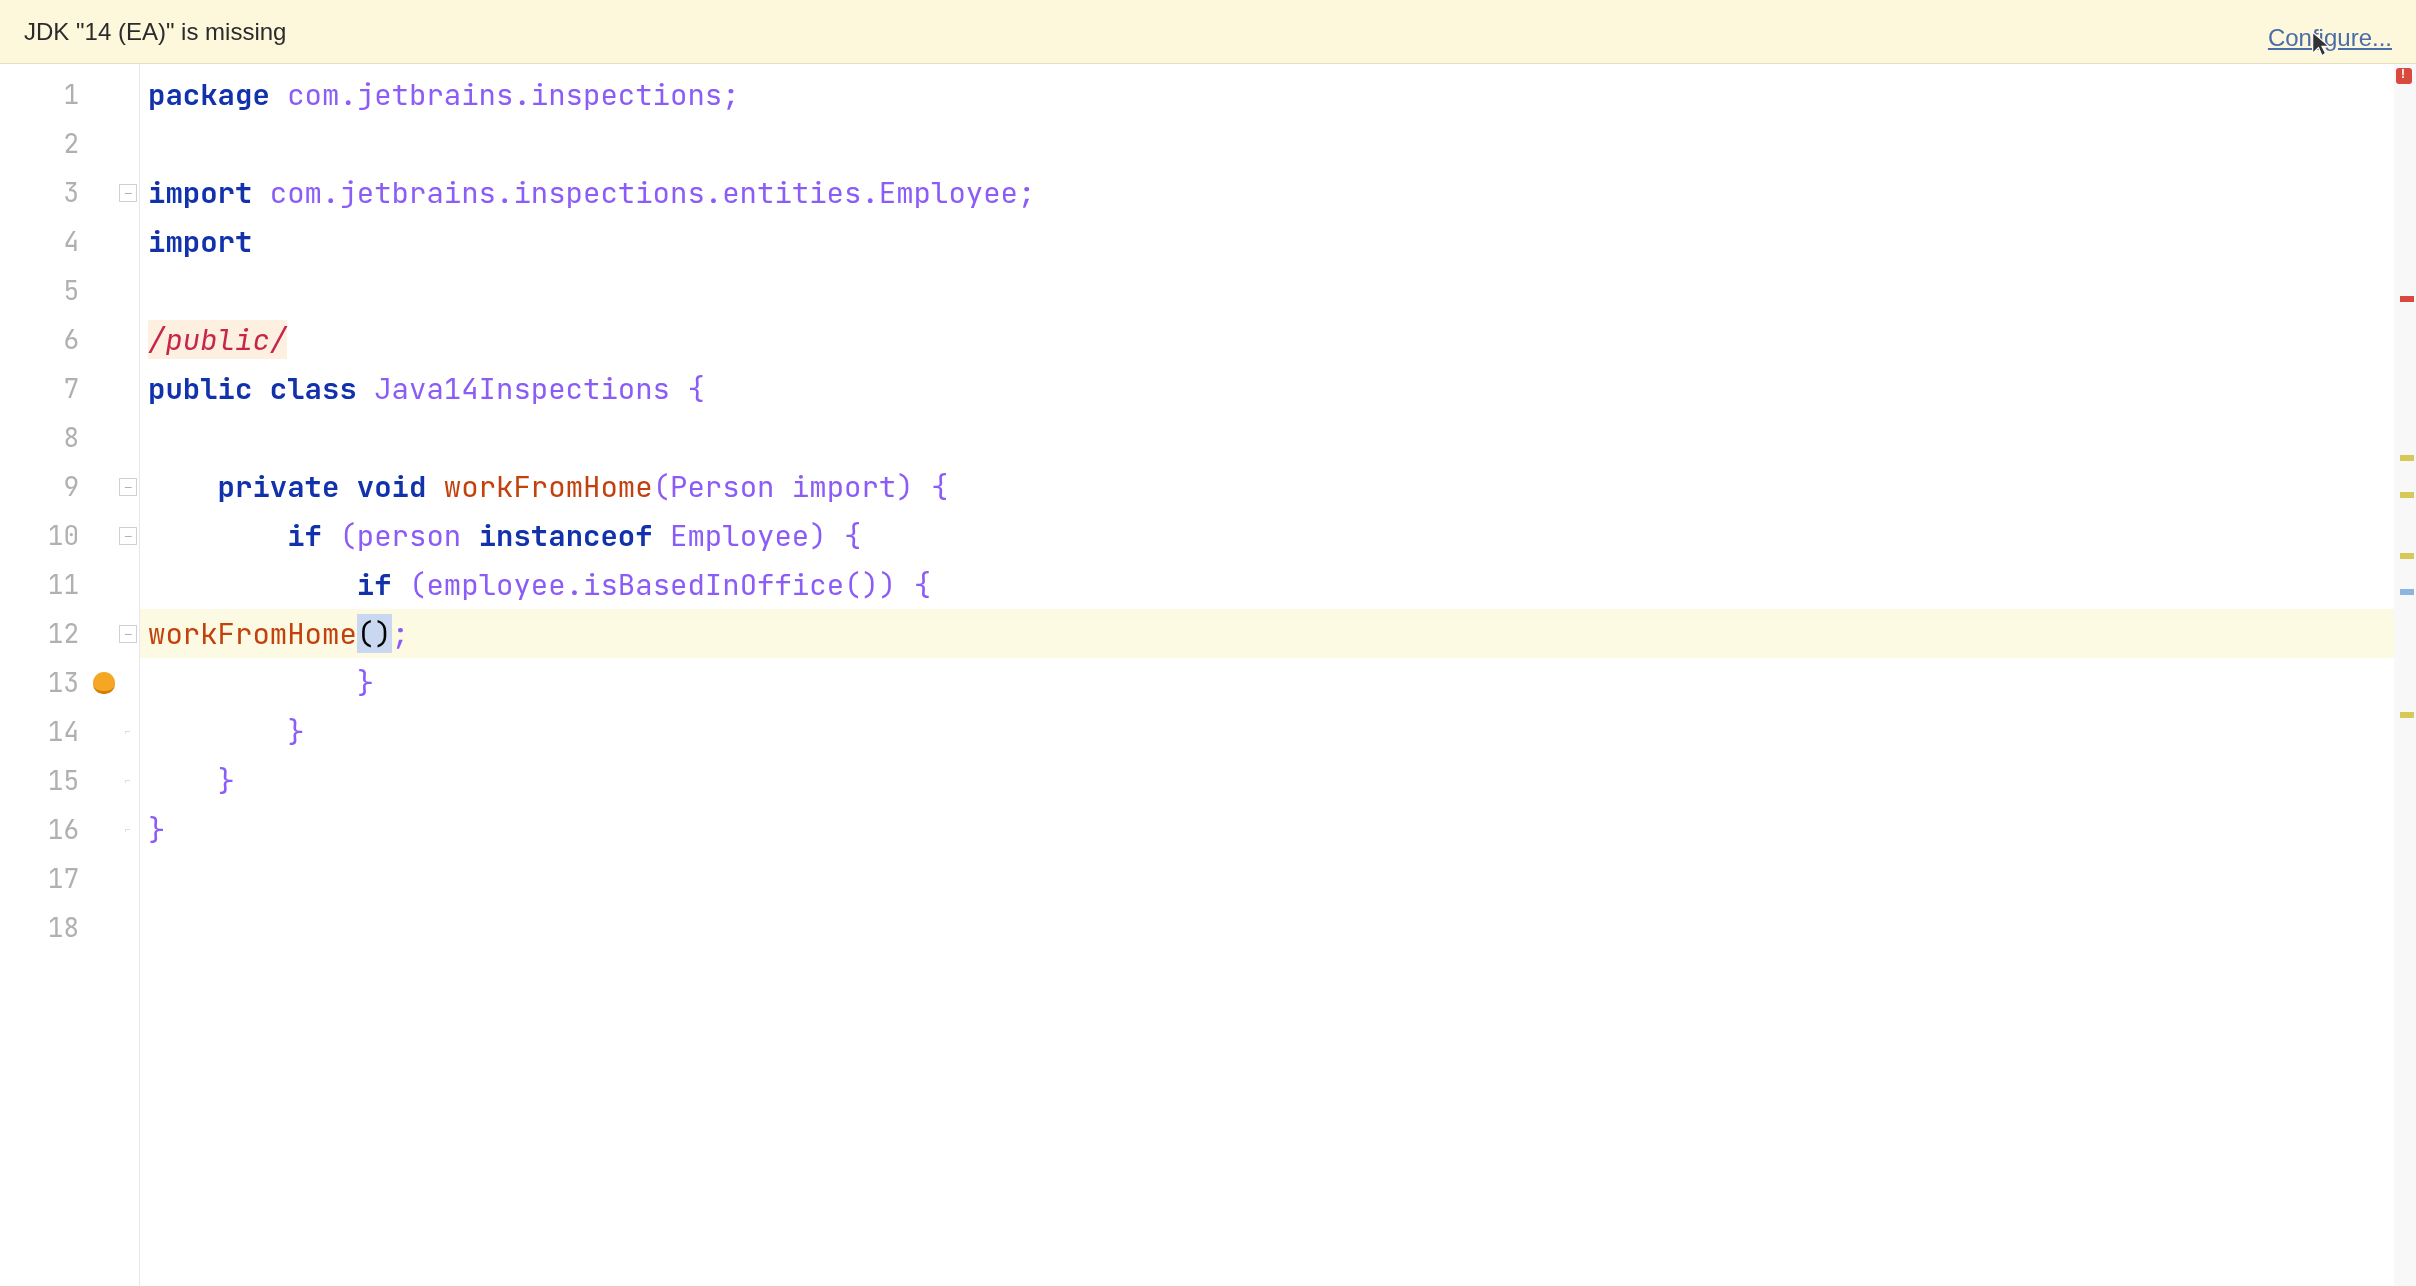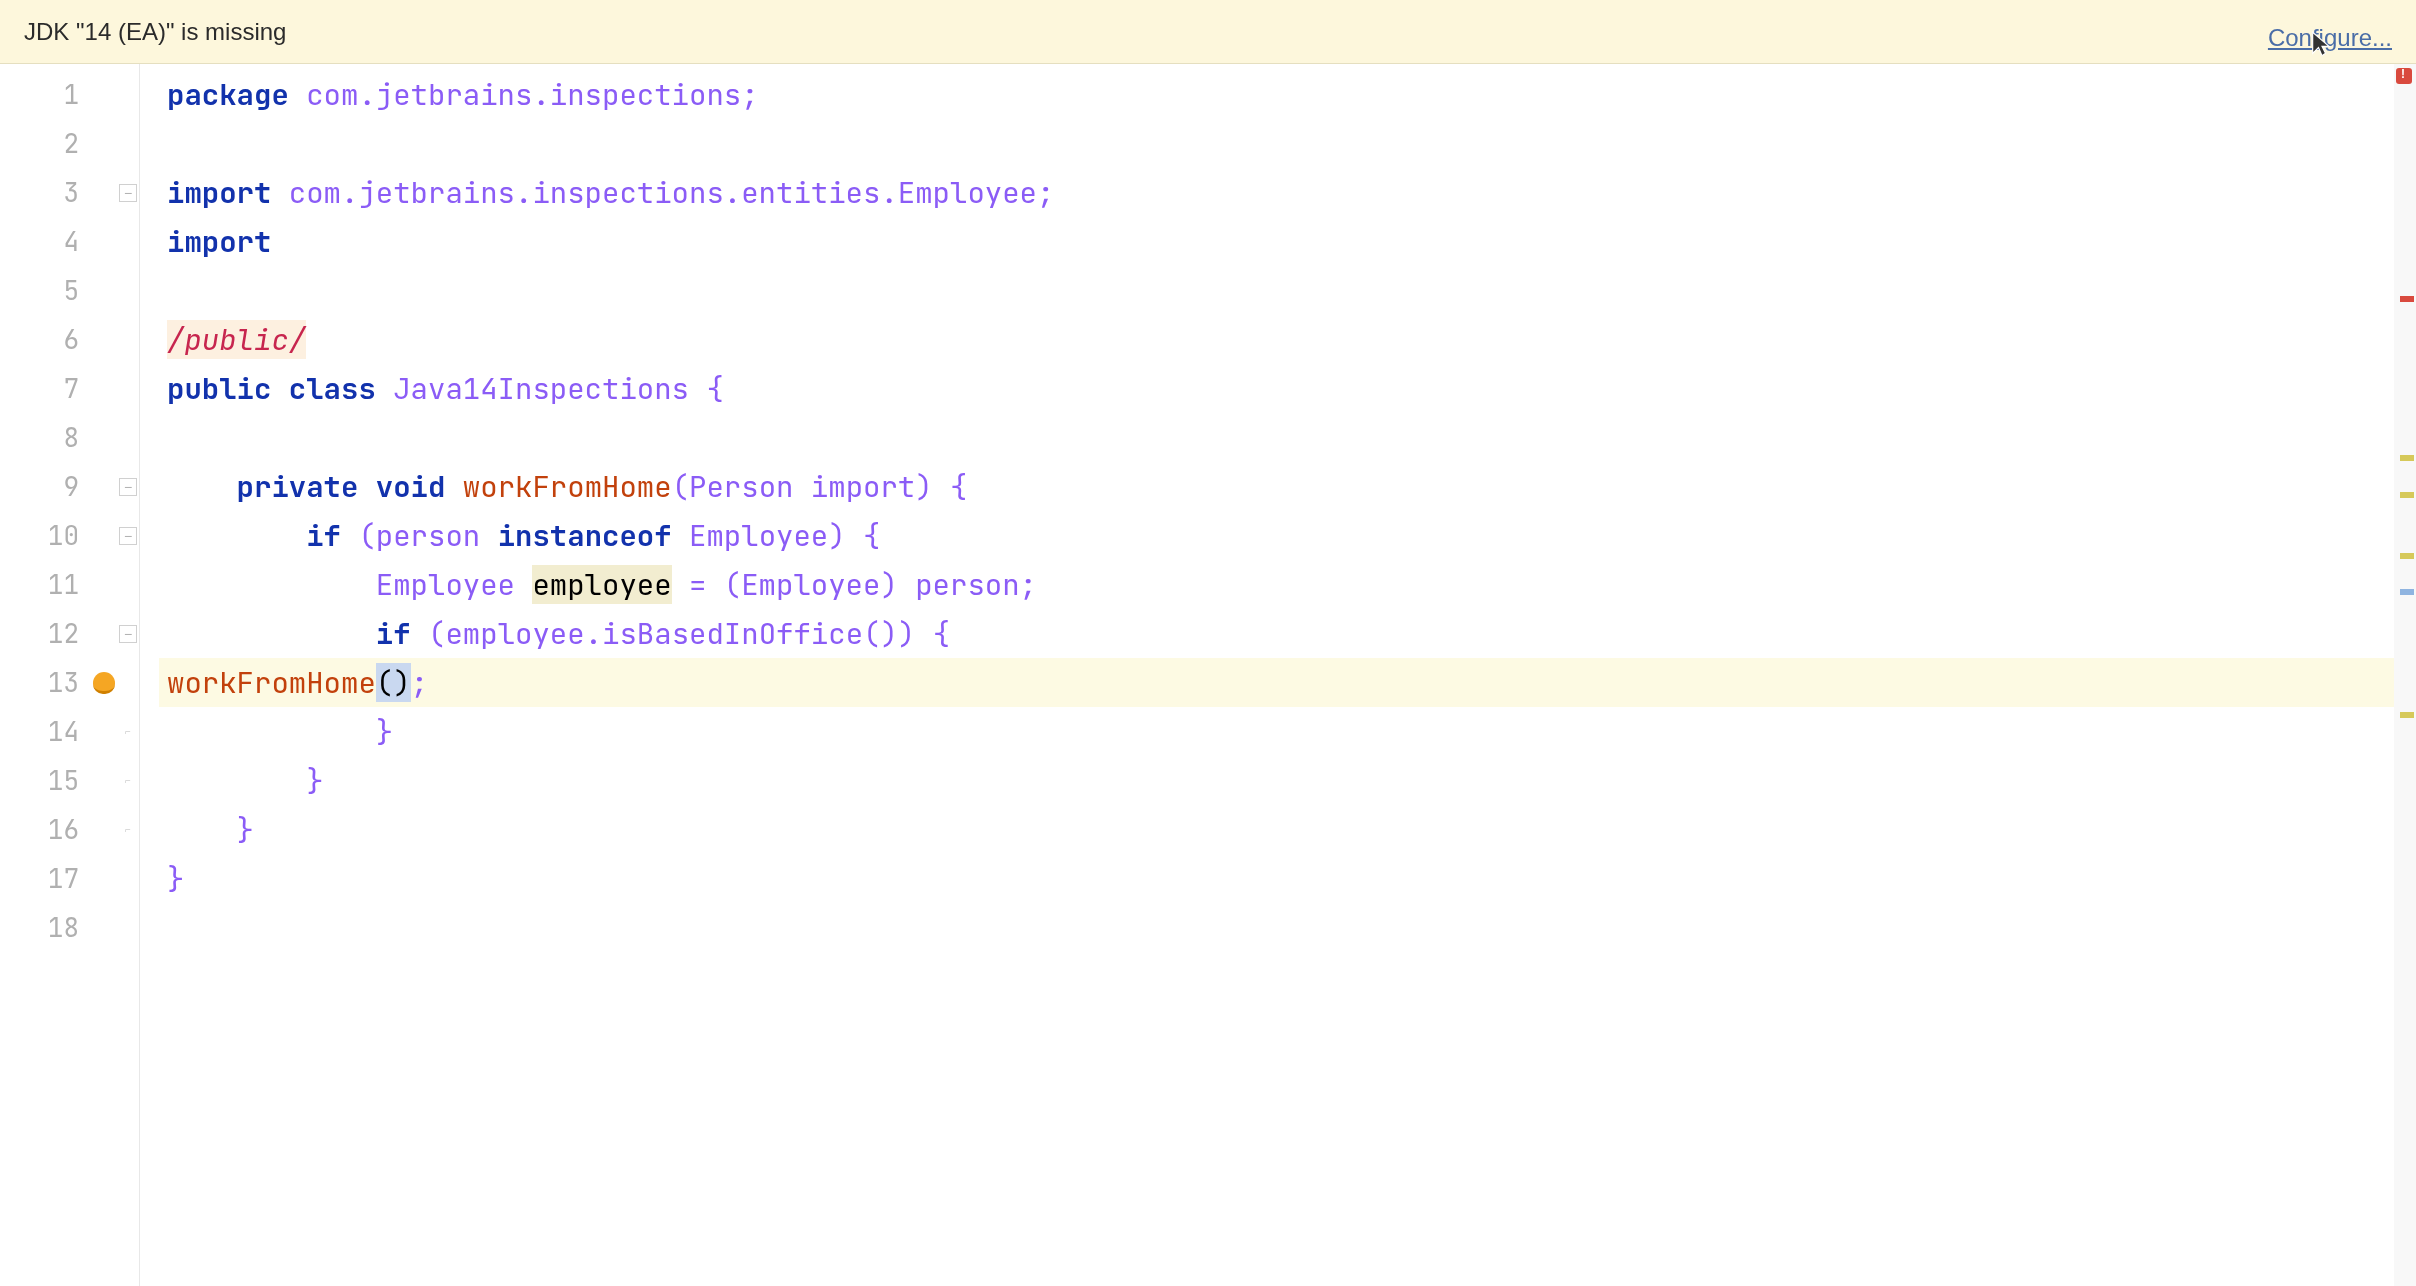--- a/index.html
+++ b/index.html
@@ -96,21 +96,20 @@
   font-size: 29px;
   padding-top: 6px;
   position: relative;
 }
 .code-line {
   height: 49px;
   display: flex;
   align-items: center;
   white-space: pre;
   padding-left: 8px;
-  margin-left: 19px;
 }
 .code-line.highlight {
   background: #fdfae3;
 }
 .kw { color: #1232ac; font-weight: 600; }
 .txt { color: #8b5cf6; }
 .err { color: #c7254e; background: #fdf0e0; font-style: italic; }
 .grey { color: #c2410c; }
 .hl-var { background: #f2edd0; }
 .hl-paren { background: #c9d8f0; }
@@ -222,21 +221,20 @@
       <div class="code-line"><span class="kw">package</span><span class="txt"> com.jetbrains.inspections;</span></div>
       <div class="code-line"></div>
       <div class="code-line"><span class="kw">import</span><span class="txt"> com.jetbrains.inspections.entities.Employee;</span></div>
       <div class="code-line"><span class="kw">import</span></div>
       <div class="code-line"></div>
       <div class="code-line"><span class="err">/public/</span></div>
       <div class="code-line"><span class="kw">public class</span><span class="txt"> Java14Inspections {</span></div>
       <div class="code-line"></div>
       <div class="code-line"><span class="txt">    </span><span class="kw">private void</span><span class="txt"> </span><span class="grey">workFromHome</span><span class="txt">(Person import) {</span></div>
       <div class="code-line"><span class="txt">        </span><span class="kw">if</span><span class="txt"> (person </span><span class="kw">instanceof</span><span class="txt"> Employee) {</span></div>
-      <div class="code-line"><span class="txt">            Employee </span><span class="hl-var">employee</span><span class="txt"> = (Employee) person;</span></div>
       <div class="code-line"><span class="txt">            </span><span class="kw">if</span><span class="txt"> (employee.isBasedInOffice()) {</span></div>
       <div class="code-line highlight"><span class="grey">workFromHome</span><span class="hl-paren">()</span><span class="txt">;</span></div>
       <div class="code-line"><span class="txt">            }</span></div>
       <div class="code-line"><span class="txt">        }</span></div>
       <div class="code-line"><span class="txt">    }</span></div>
       <div class="code-line"><span class="txt">}</span></div>
       <div class="code-line"></div>
     </div>
 </div>
 

